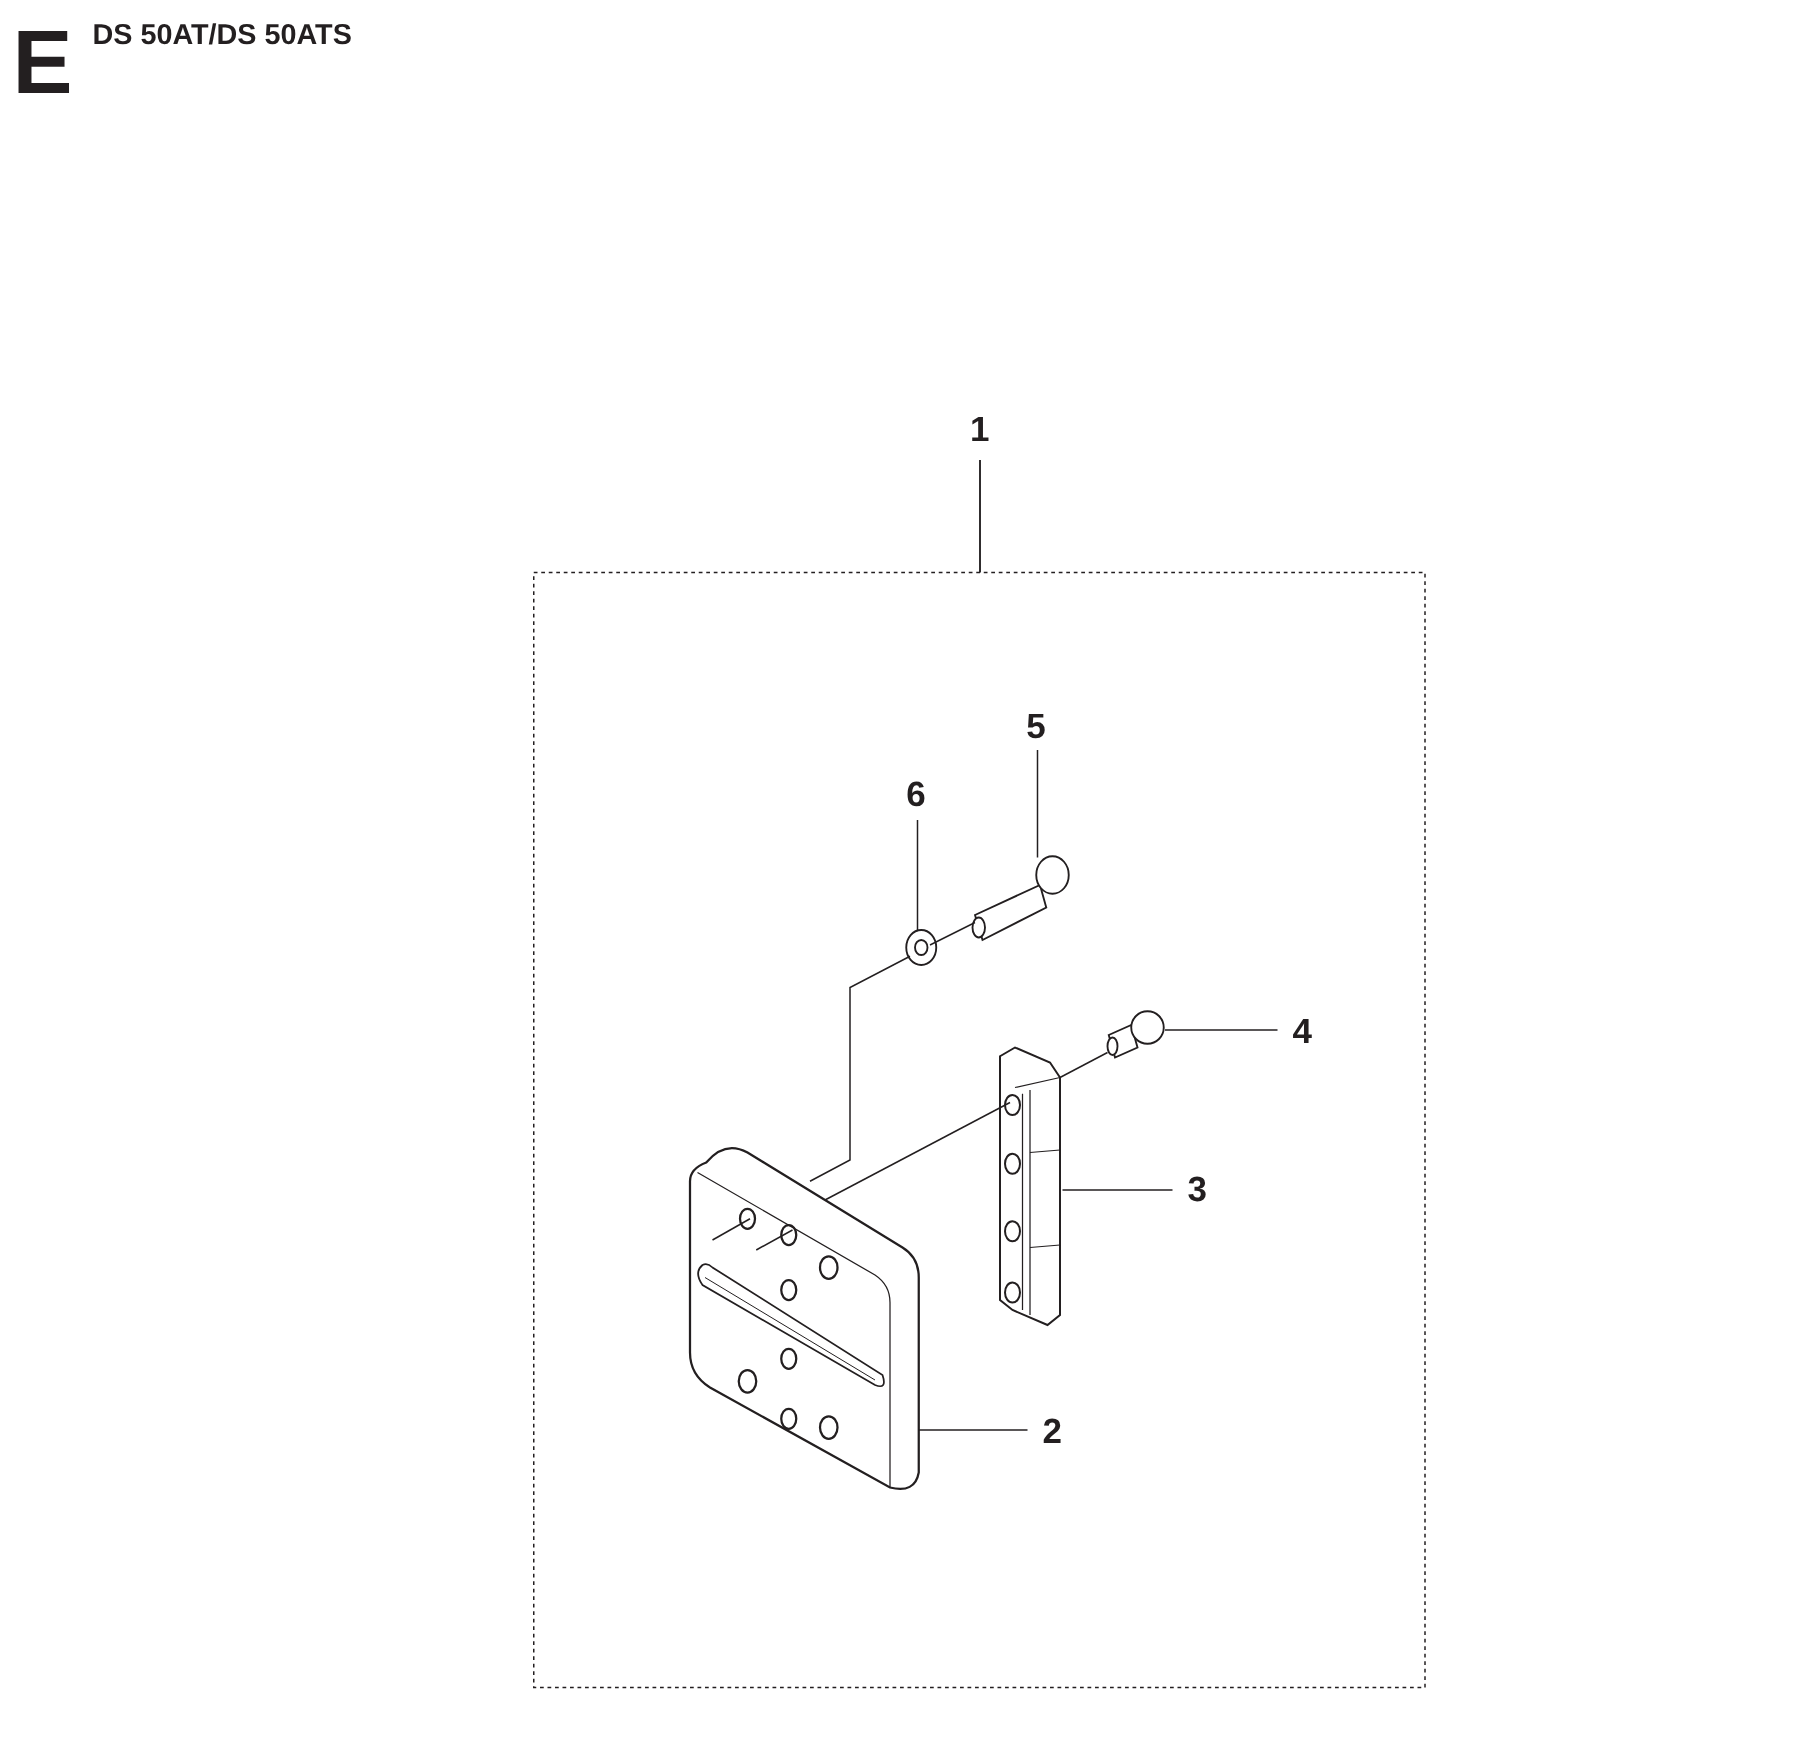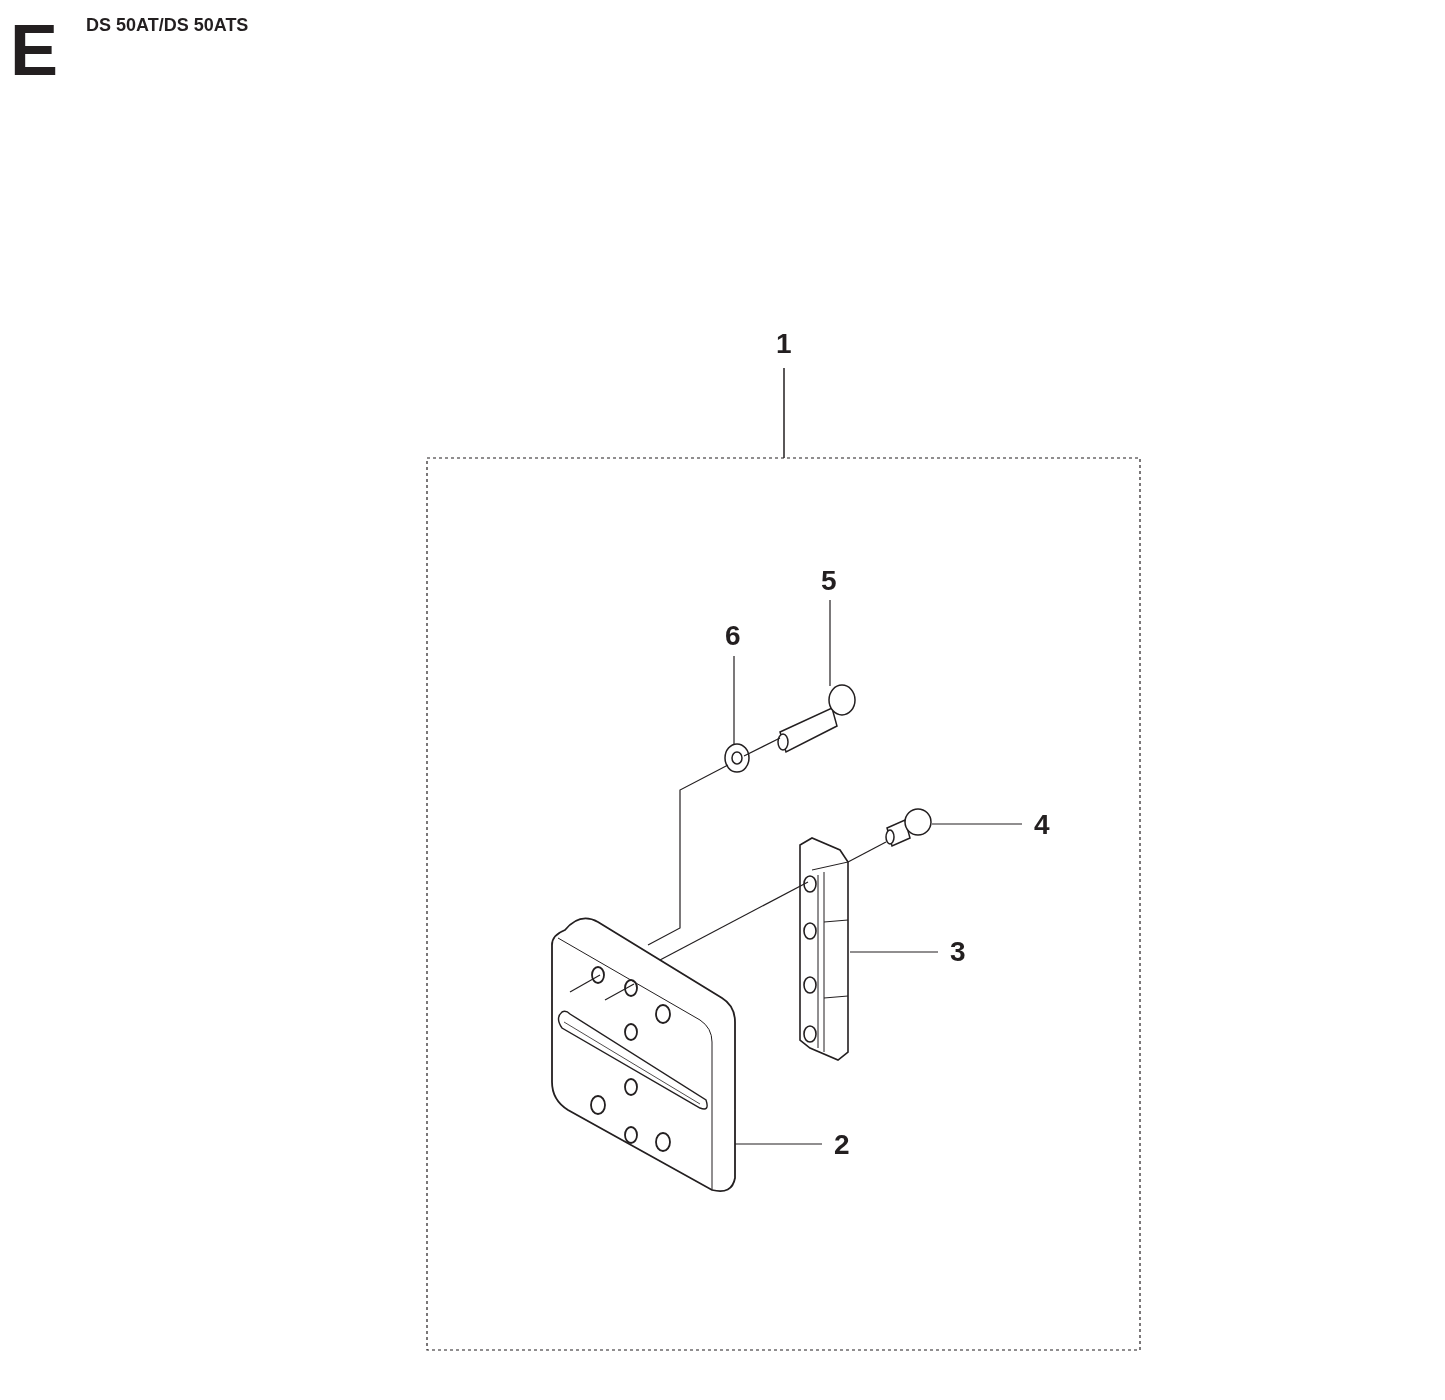--- a/index.html
+++ b/index.html
@@ -1,18 +1,18 @@
 <!DOCTYPE html>
 <html><head>
 <meta charset="utf-8">
 <style>
   html, body { margin:0; padding:0; background:#ffffff; }
   body { width:1445px; height:1400px; position:relative; overflow:hidden; font-family:"Liberation Sans", sans-serif; color:#231f20; }
   .section-letter { position:absolute; left:10px; top:14px; font-size:72px; font-weight:bold; line-height:1; }
-  .model-title { position:absolute; left:86px; top:16px; font-size:18px; font-weight:bold; line-height:1;text-align:center; }
+  .model-title { position:absolute; left:74px; top:16px; font-size:23px; font-weight:bold; line-height:1;text-align:center; }
   .callout { position:absolute; font-size:28px; font-weight:bold; line-height:1; }
   svg.diagram { position:absolute; left:0; top:0; }
 </style>
 </head>
 <body>
 
 <div class="section-letter">E</div>
 <div class="model-title">DS 50AT/DS 50ATS</div>
 
 <svg class="diagram" width="1445" height="1400" viewBox="0 0 1445 1400">

